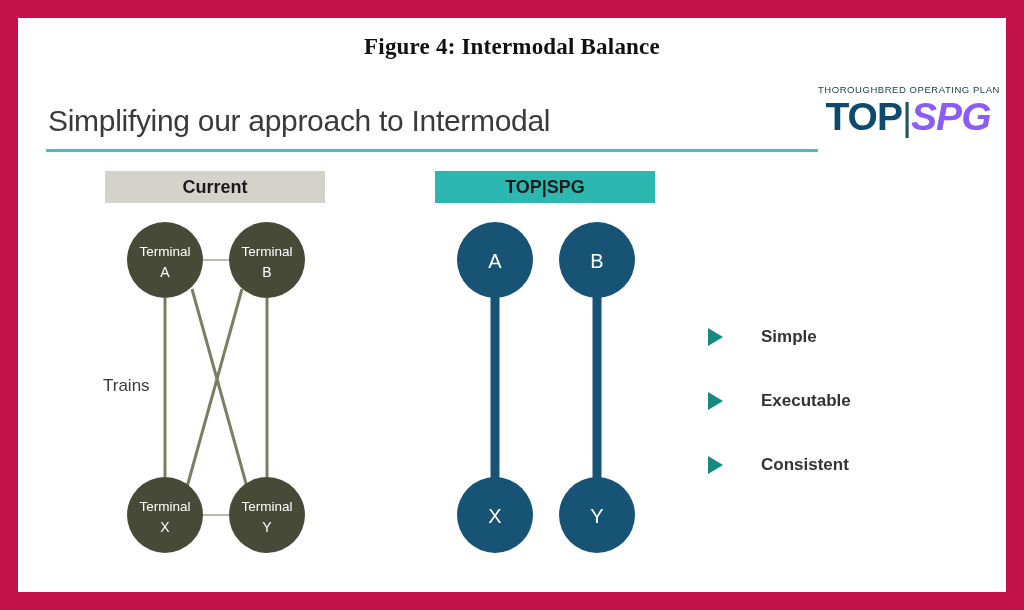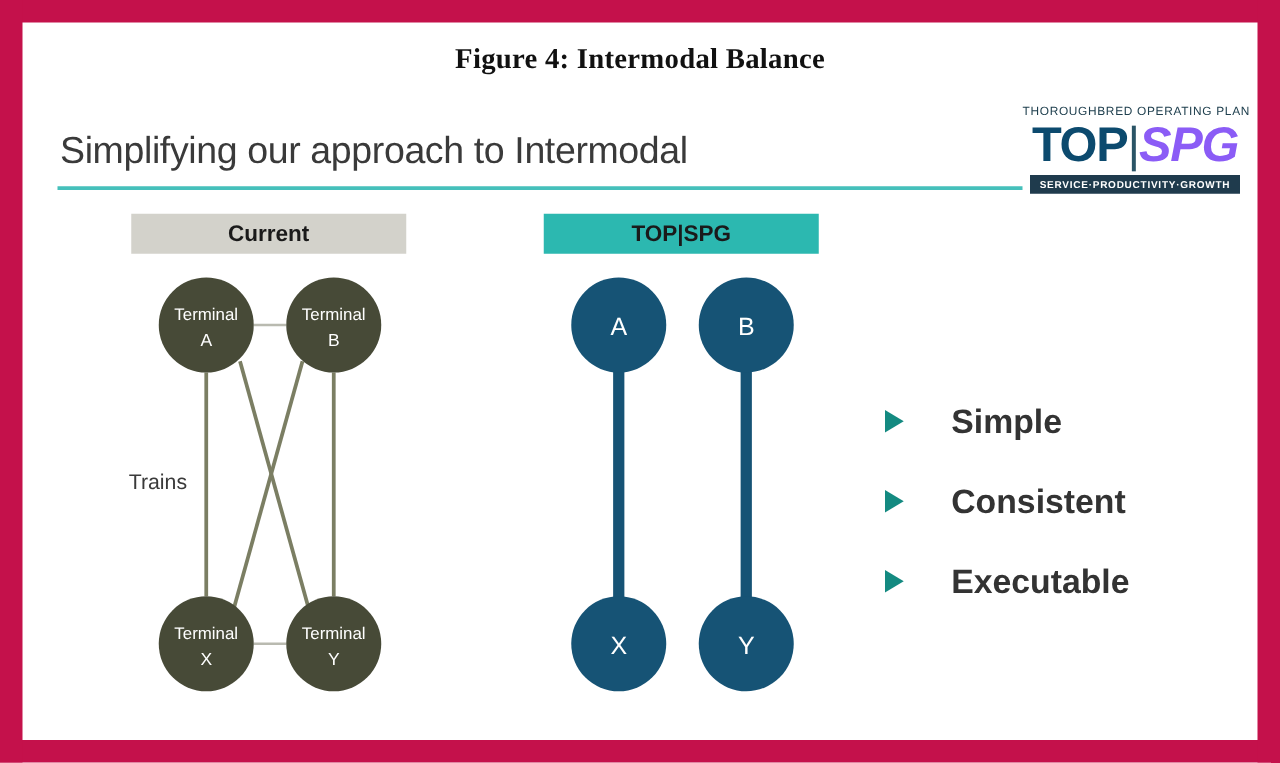--- a/index.html
+++ b/index.html
@@ -170,21 +170,21 @@
   }
   .bullet-arrow {
     width: 0; height: 0;
     border-left: 15px solid #148a81;
     border-top: 9px solid transparent;
     border-bottom: 9px solid transparent;
     margin-right: 38px;
     flex: 0 0 auto;
   }
   .bullet-text {
-    font-size: 27px;
+    font-size: 17px;
     font-weight: bold;
     color: #333333;
     white-space: nowrap;
   }
 </style>
 </head>
 <body>
 
 <div id="slide">
 
@@ -194,21 +194,20 @@
   <div class="frame-edge frame-right"></div>
 
   <div id="figure-title">Figure 4: Intermodal Balance</div>
 
   <div id="slide-heading">Simplifying our approach to Intermodal</div>
   <div id="heading-rule"></div>
 
   <div id="logo">
     <div id="logo-tagline">THOROUGHBRED OPERATING PLAN</div>
     <div id="logo-wordmark"><span class="logo-top">TOP</span><span class="logo-bar">|</span><span class="logo-spg">SPG</span></div>
-    <div id="logo-footer">SERVICE·PRODUCTIVITY·GROWTH</div>
   </div>
 
   <div class="panel-header" id="header-current">Current</div>
   <div class="panel-header" id="header-topspg">TOP|SPG</div>
 
   <div class="diagram" id="diagram-current">
     <svg width="250" height="370" viewBox="0 0 250 370" xmlns="http://www.w3.org/2000/svg">
       <g>
 
         <line x1="108" y1="55" x2="134" y2="55" stroke="#b9bab0" stroke-width="2"></line>
@@ -275,21 +274,21 @@
     </svg>
   </div>
 
   <div id="bullets">
     <div class="bullet-row">
       <span class="bullet-arrow"></span>
       <span class="bullet-text">Simple</span>
     </div>
     <div class="bullet-row">
       <span class="bullet-arrow"></span>
-      <span class="bullet-text">Consistent</span>
+      <span class="bullet-text">Executable</span>
     </div>
     <div class="bullet-row">
       <span class="bullet-arrow"></span>
-      <span class="bullet-text">Executable</span>
+      <span class="bullet-text">Consistent</span>
     </div>
   </div>
 
 </div>
 
 </body></html>

